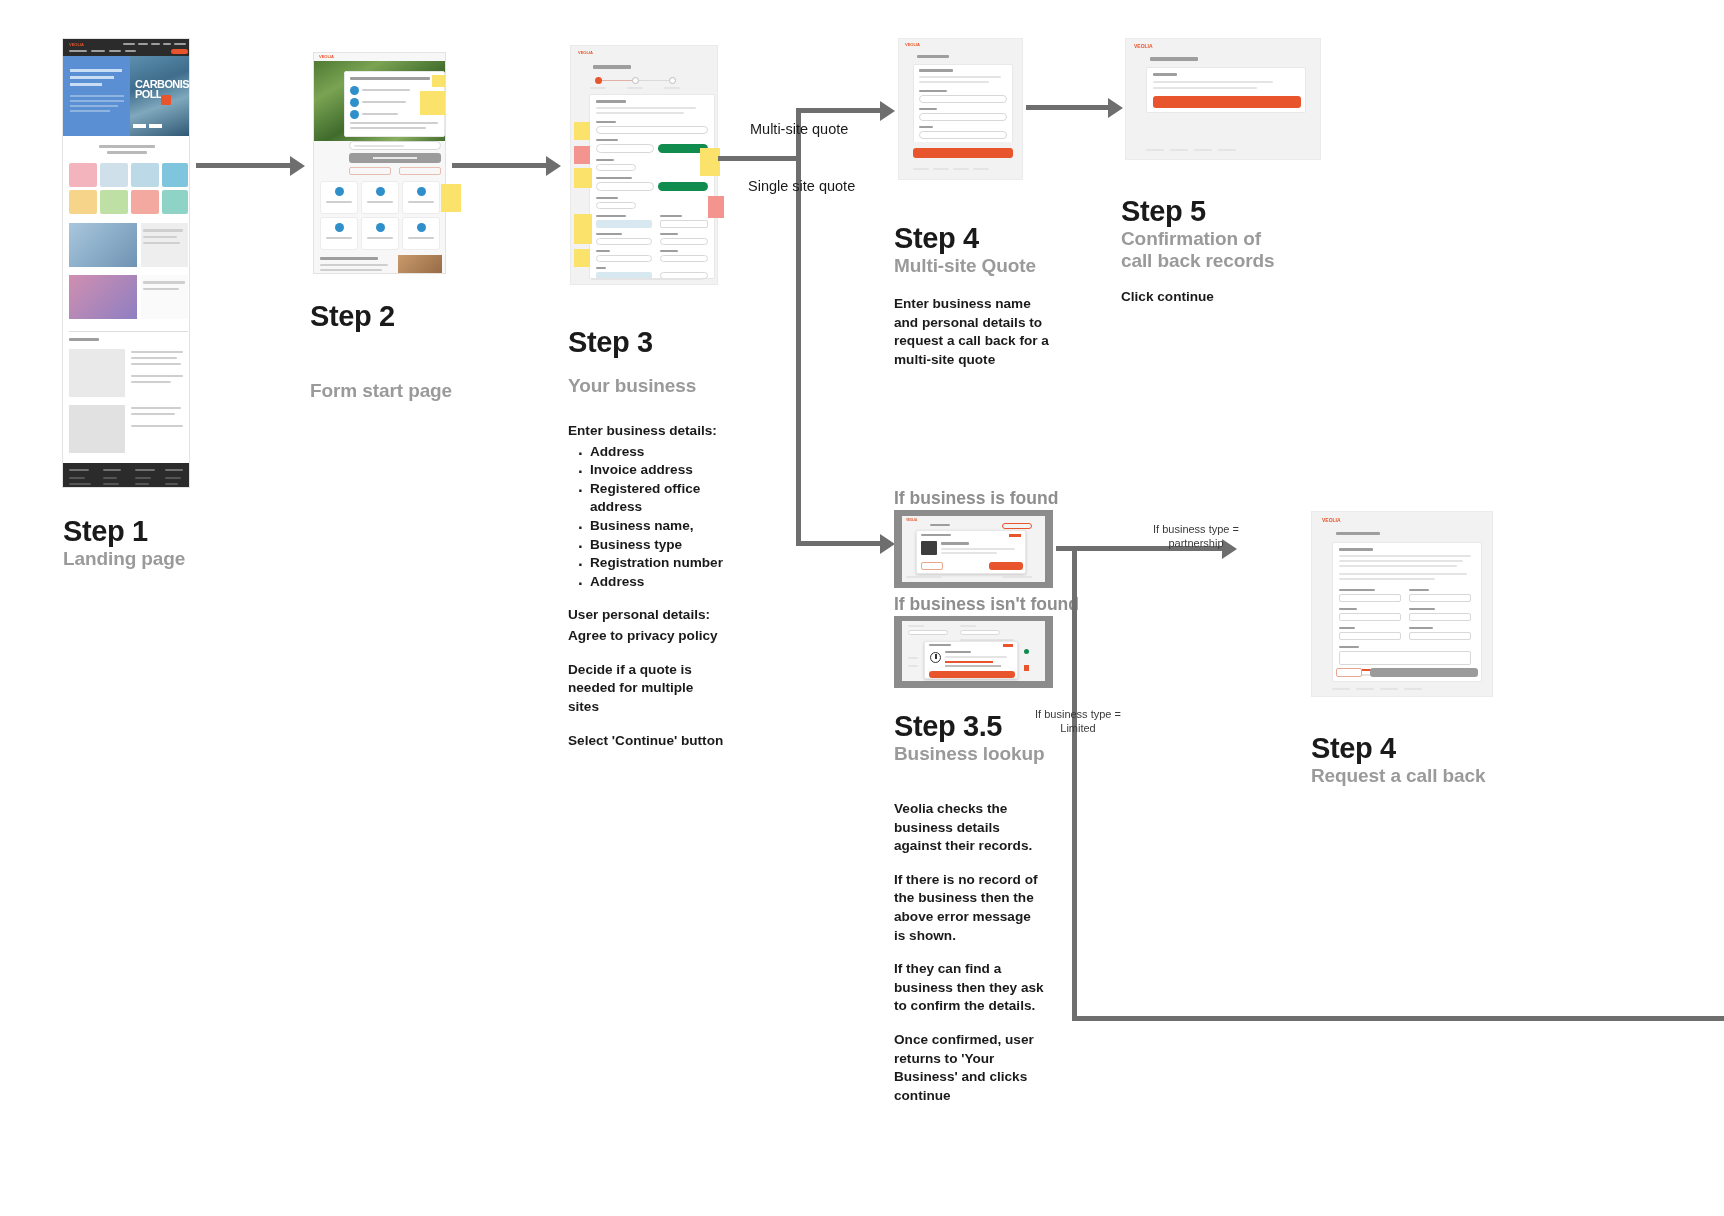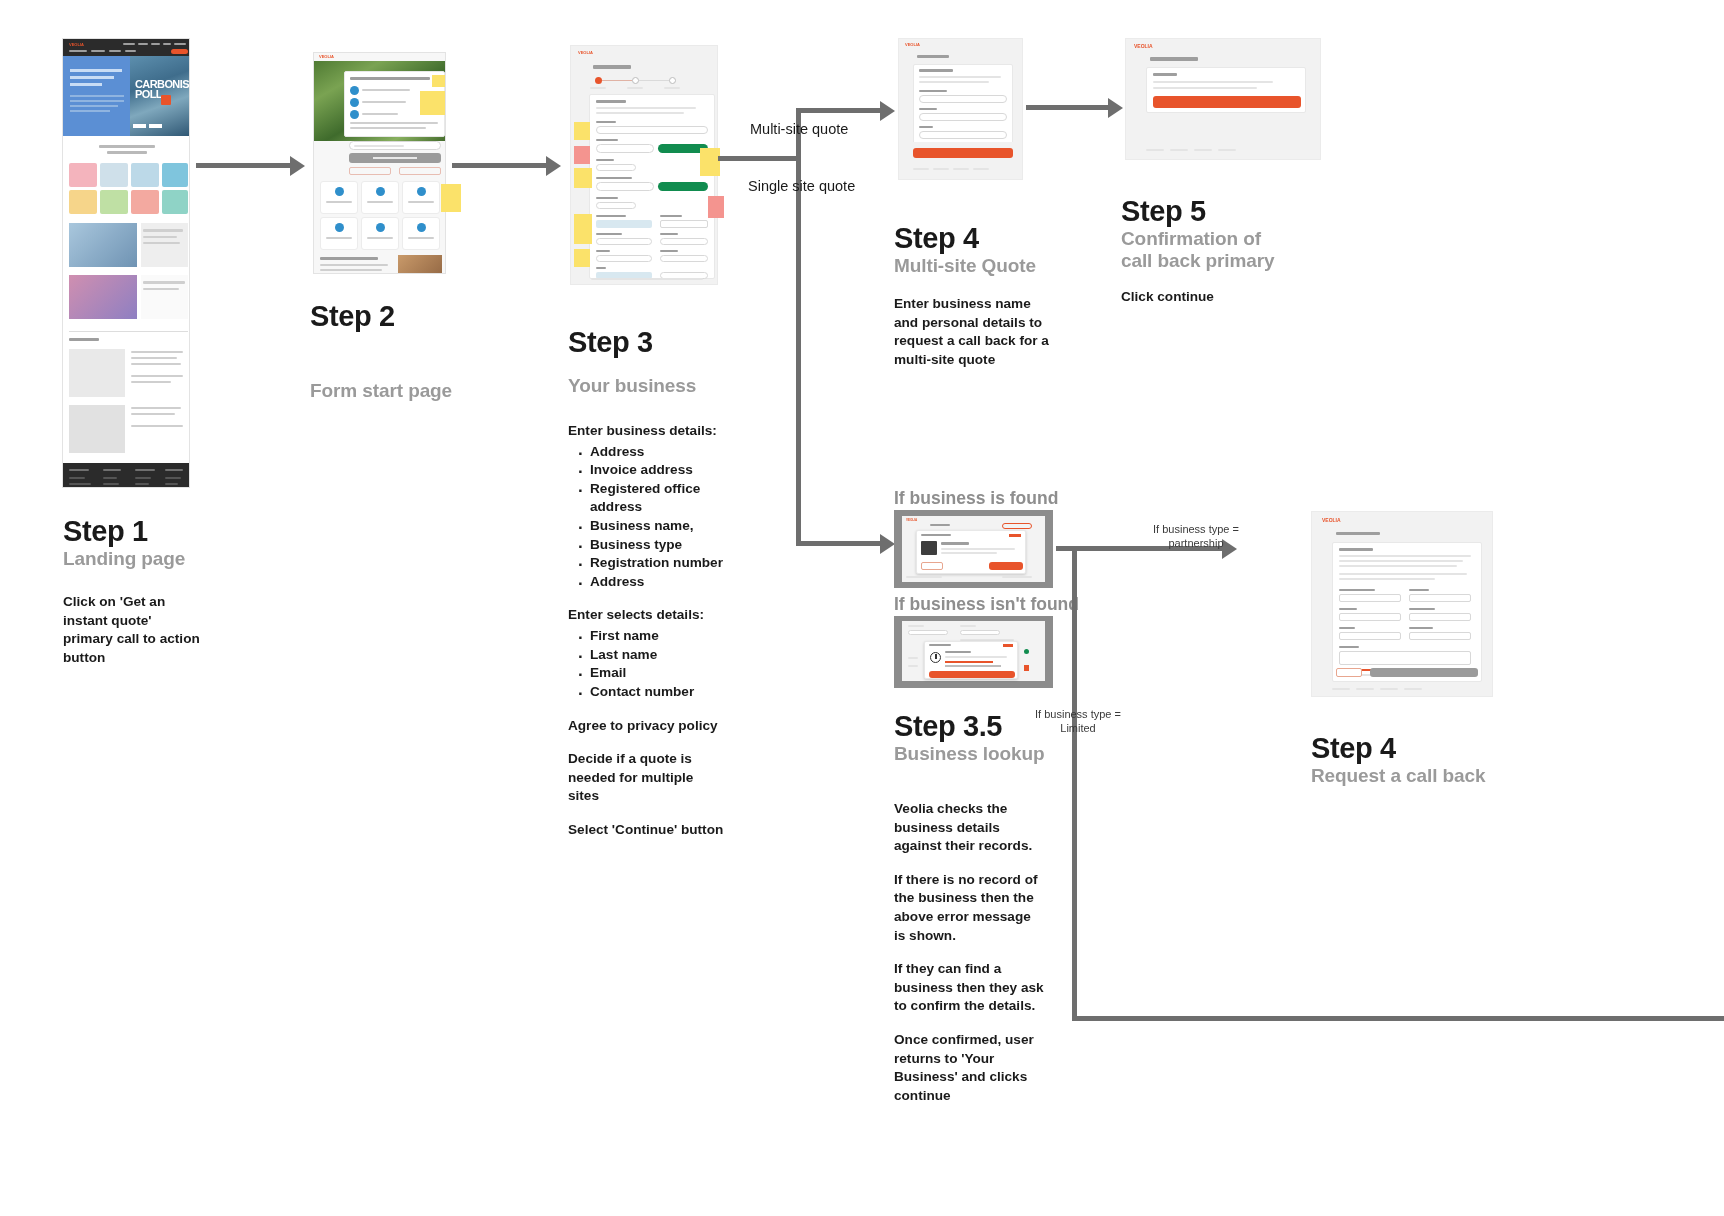--- a/index.html
+++ b/index.html
@@ -201,23 +201,20 @@
 
     <div class="bar dk" style="left:72px; top:438px; width:16px; height:2px; background:#555555;"></div>
     <div class="bar dk" style="left:72px; top:444px; width:14px; height:2px; background:#555555;"></div>
     <div class="bar dk" style="left:102px;top:438px; width:16px; height:2px; background:#555555;"></div>
     <div class="bar dk" style="left:102px;top:444px; width:13px; height:2px; background:#555555;"></div>
 
   </div>
 
   <div class="step-title" style="left:63px; top:515px;">Step 1</div>
   <div class="step-sub" style="left:63px; top:548px;">Landing page</div>
-  <div class="body-text" style="left:63px; top:593px; width:140px;">
-    <p>Click on 'Get an instant quote' primary call to action button</p>
-  </div>
 
   <div class="conn conn-h" style="left:196px; top:163px; width:94px;"></div>
   <div class="arrow-right" style="left:290px; top:156px;"></div>
 
   <div class="shot shot-frame" style="left:313px; top:52px; width:133px; height:222px; background:#f7f7f7;">
     <div class="hero-green" style="left:0; top:8px; width:133px; height:80px;"></div>
     <div class="logo-red" style="left:5px; top:1px; font-size:4px;">VEOLIA</div>
 
     <div class="card" style="left:30px; top:18px; width:101px; height:66px;">
       <div class="bar dk" style="left:5px; top:5px; width:80px; height:3px;"></div>
@@ -347,27 +344,21 @@
     <p style="margin-bottom:2px;">Enter business details:</p>
     <ul style="margin-bottom:15px;">
       <li>Address</li>
       <li>Invoice address</li>
       <li>Registered office address</li>
       <li>Business name,</li>
       <li>Business type</li>
       <li>Registration number</li>
       <li>Address</li>
     </ul>
-    <p style="margin-bottom:2px;">Enter selects details:</p>
-    <ul style="margin-bottom:15px;">
-      <li>First name</li>
-      <li>Last name</li>
-      <li>Email</li>
-      <li>Contact number</li>
-    </ul>
+    <p style="margin-bottom:2px;">User personal details:</p>
     <p>Agree to privacy policy</p>
     <p>Decide if a quote is needed for multiple sites</p>
     <p>Select 'Continue' button</p>
   </div>
 
   <div class="conn conn-h" style="left:718px; top:156px; width:83px;"></div>
   <div class="conn conn-v" style="left:796px; top:108px; height:50px;"></div>
   <div class="conn conn-h" style="left:796px; top:108px; width:90px;"></div>
   <div class="arrow-right" style="left:880px; top:101px;"></div>
 
@@ -425,21 +416,21 @@
     </div>
     <div class="bar lt" style="left:20px; top:110px; width:18px; height:2px;"></div>
     <div class="bar lt" style="left:44px; top:110px; width:18px; height:2px;"></div>
     <div class="bar lt" style="left:68px; top:110px; width:18px; height:2px;"></div>
     <div class="bar lt" style="left:92px; top:110px; width:18px; height:2px;"></div>
   </div>
 
   <div class="step-title" style="left:1121px; top:195px;">Step 5</div>
   <div class="step-sub" style="left:1121px; top:228px; width:190px;">
     <span>Confirmation of</span><br>
-    <span>call back primary</span>
+    <span>call back records</span>
   </div>
   <div class="body-text" style="left:1121px; top:288px; width:170px;">
     <p>Click continue</p>
   </div>
 
   <div class="branch-head" style="left:894px; top:488px;">If business is found</div>
 
   <div class="shot shot-grey" style="left:894px; top:510px; width:159px; height:78px;">
     <div style="position:absolute; left:8px; top:6px; width:143px; height:66px; background:#f3f3f3;">
       <div class="logo-red" style="left:4px; top:2px; font-size:3px;">VEOLIA</div>

